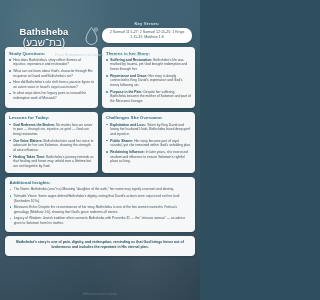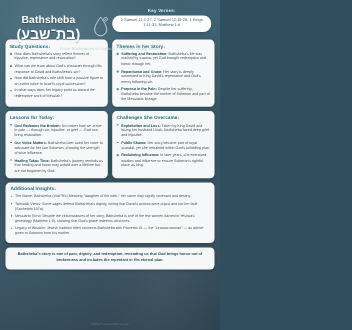--- a/index.html
+++ b/index.html
@@ -21,30 +21,30 @@
   }
   .bg::after{
     content:""; position:absolute; inset:0;
     background:
       radial-gradient(ellipse at 30% 18%, rgba(255,255,255,.06) 0%, rgba(255,255,255,0) 30%),
       radial-gradient(ellipse at 72% 86%, rgba(255,255,255,.05) 0%, rgba(255,255,255,0) 28%);
   }
   .page { position:relative; width:200px; height:300px; z-index:2; }
 
   
-  .header { position:relative; padding:7px 8px 6px 8px; height:35px; }
+  .header { position:relative; padding:21px 8px 6px 8px; height:46px; }
   .hdr-row { display:flex; align-items:flex-start; }
   .hdr-left { width:92px; padding-top:5px; display:flex; align-items:center; gap:3px; }
   .title-wrap { flex:1; text-align:center; }
   .title {
     color:#ffffff; font-size:9.4px; font-weight:bold; line-height:1.18;
     letter-spacing:.1px; text-shadow:0 1px 1px rgba(0,0,0,.3);
   }
   .title-heb {
-    color:#ffffff; font-size:13px; font-weight:bold; line-height:1.2;
+    color:#ffffff; font-size:10px; font-weight:normal; line-height:1.2;
     text-shadow:0 1px 1px rgba(0,0,0,.3); direction:rtl;
   }
   .droplet { width:17px; height:22px; flex:0 0 17px; position:relative; margin-top:-1px; }
 
   .hdr-right { flex:1; padding-left:2px; text-align:center; }
   .kv-label {
     color:#cfe3e8; font-size:4.1px; font-weight:bold; letter-spacing:.18px;
     margin-bottom:1.5px; text-align:center;
   }
   .kv-pill {

